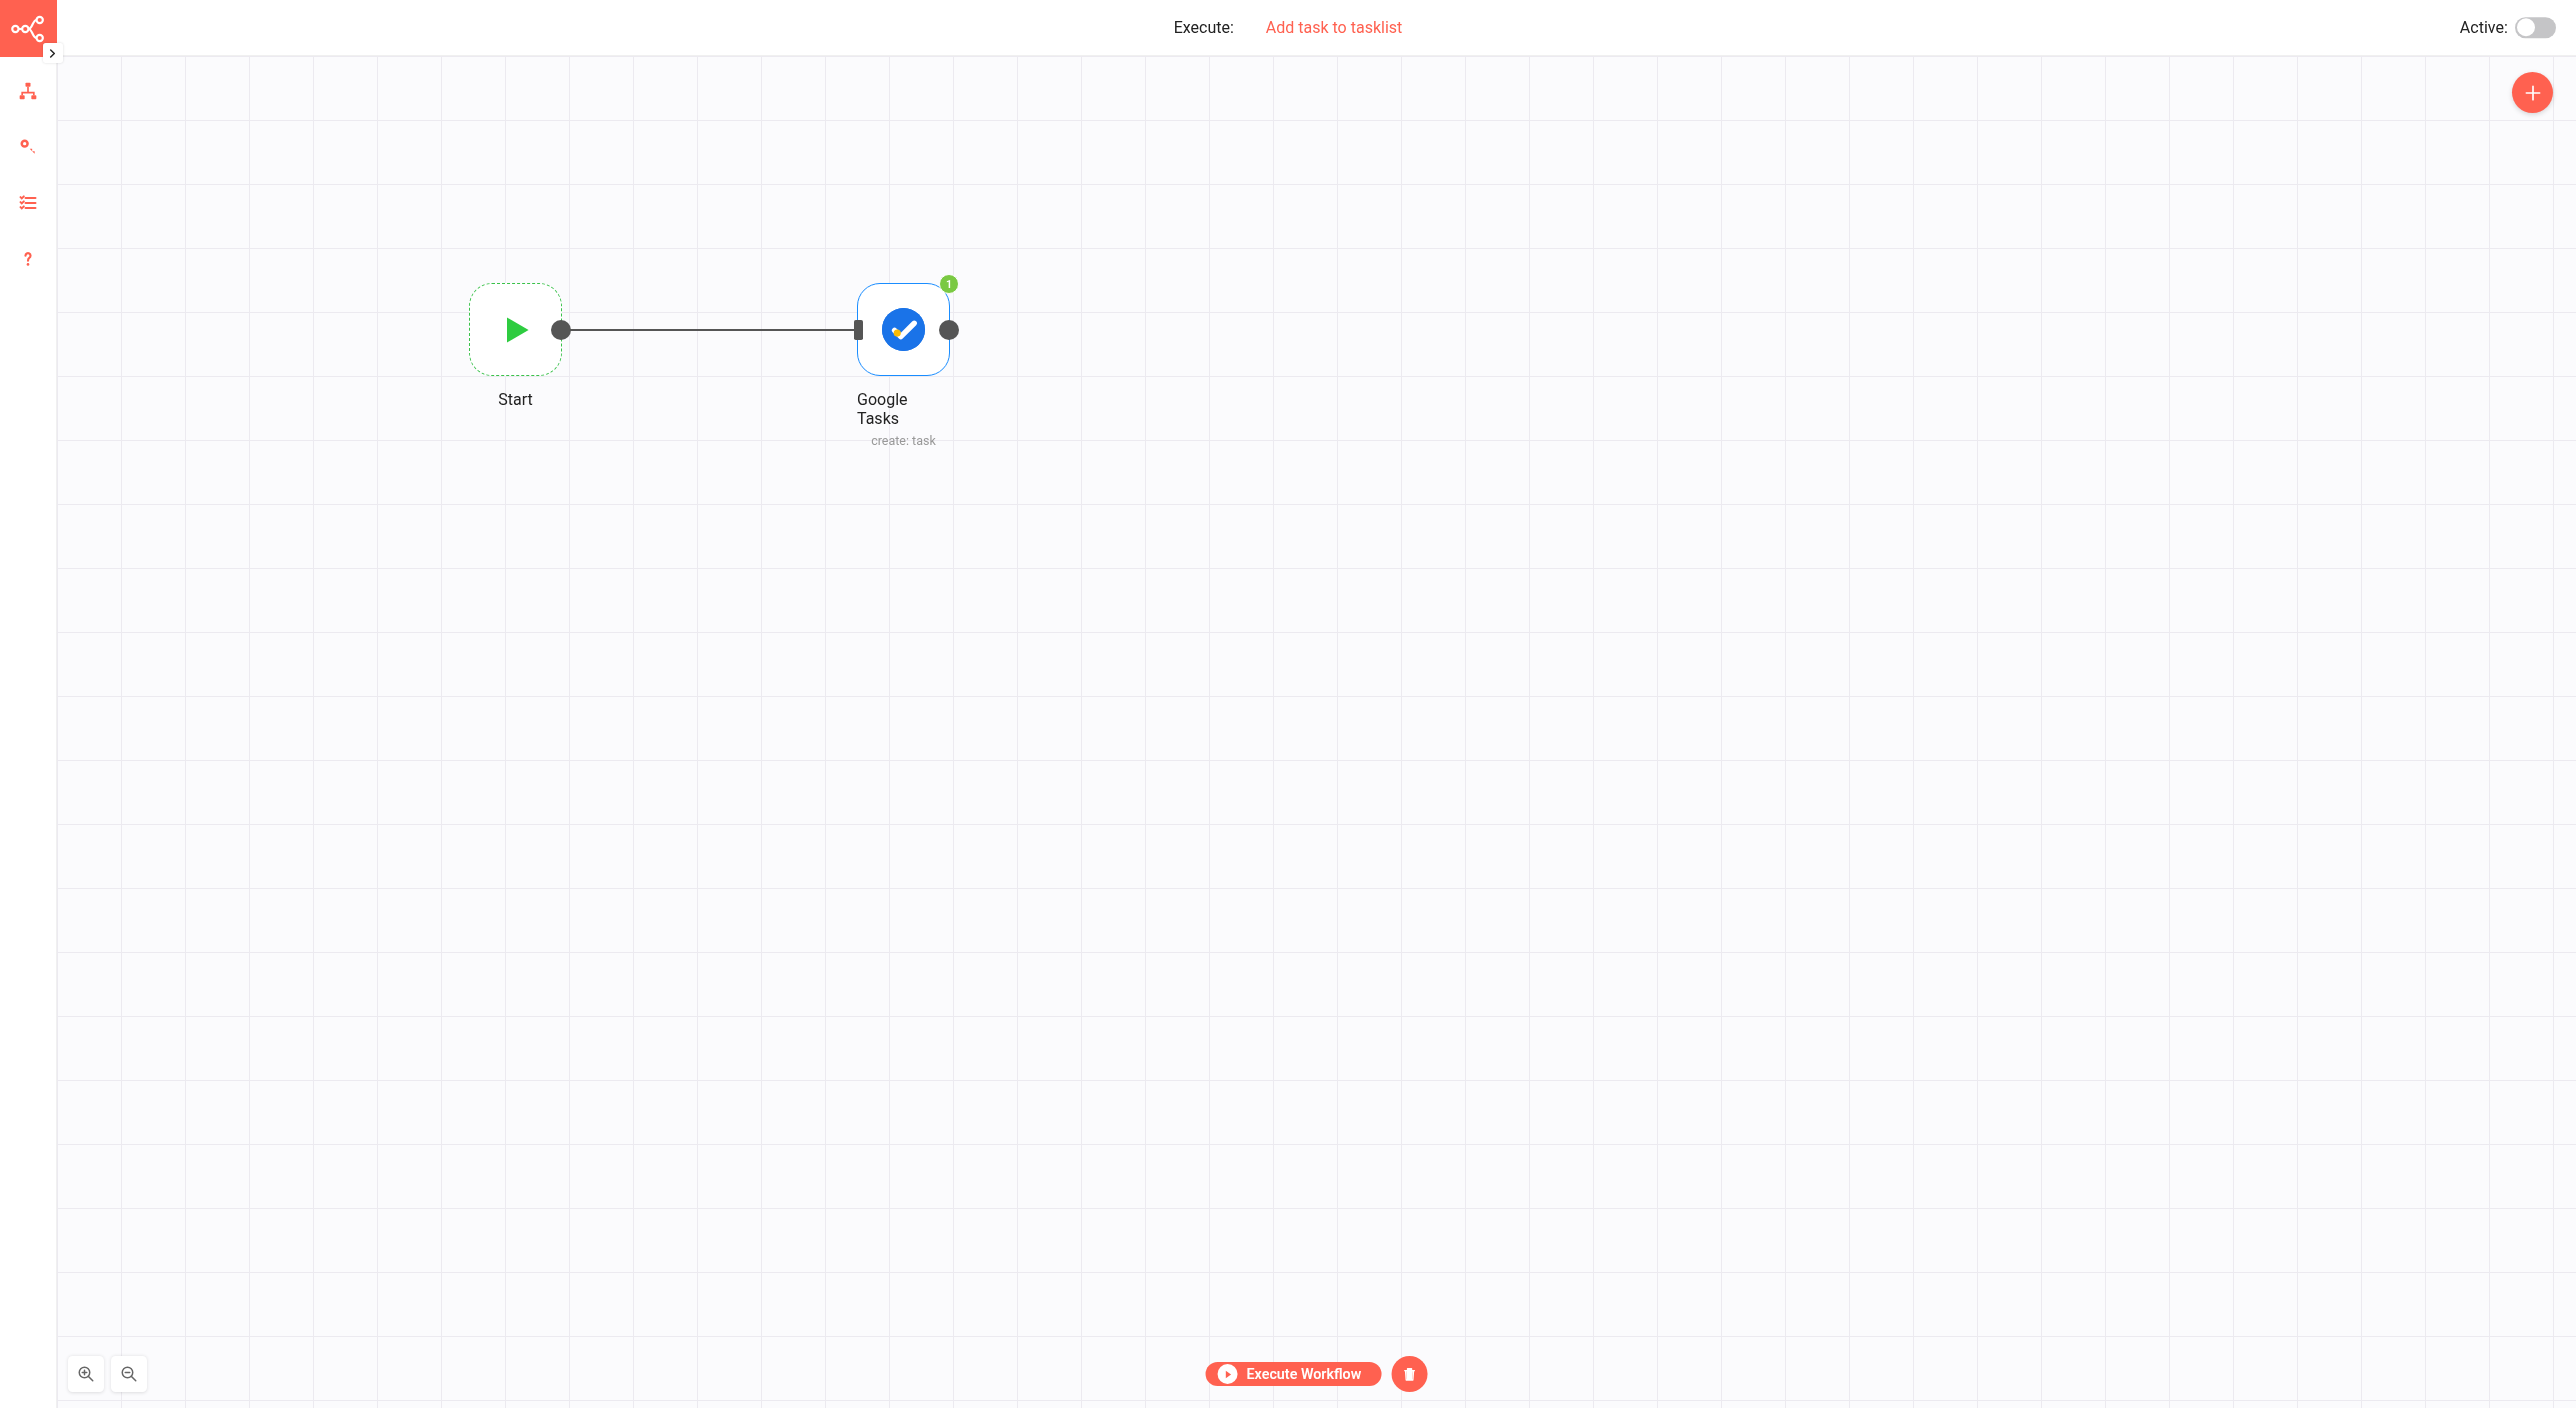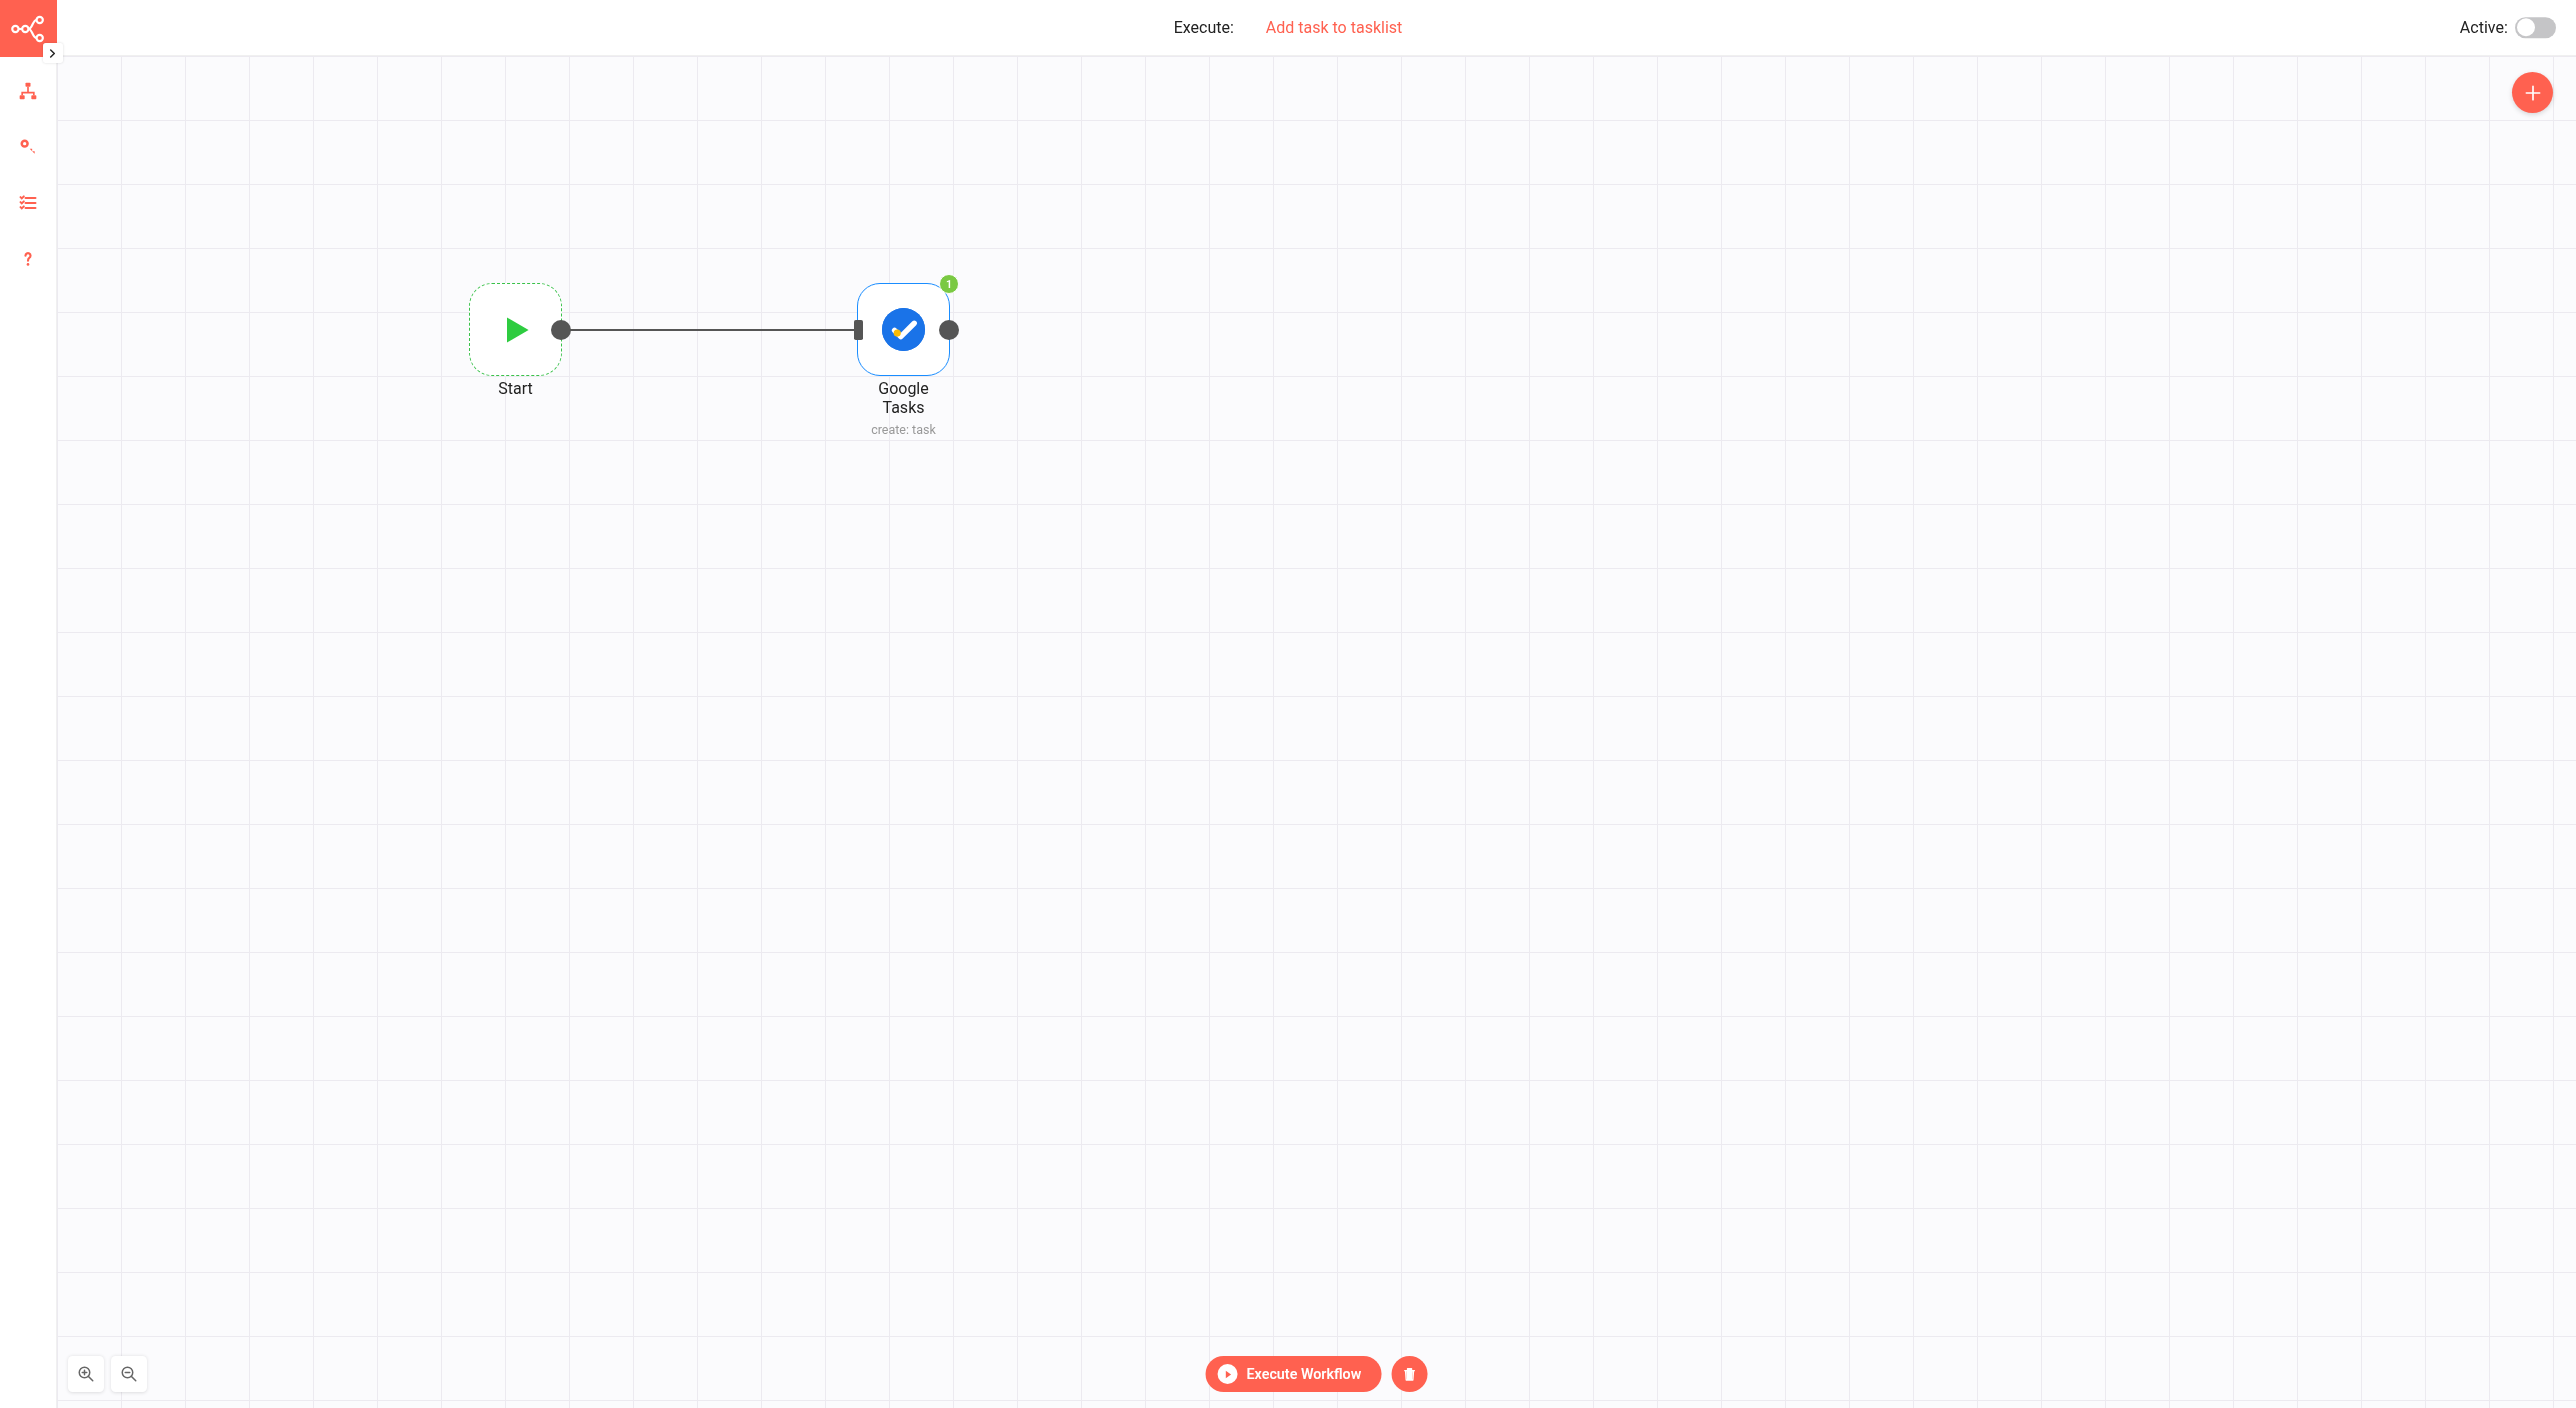--- a/index.html
+++ b/index.html
@@ -119,21 +119,21 @@
     width: 93px; height: 93px;
     border-radius: 23px;
     background: #fff;
     display: flex;
     align-items: center;
     justify-content: center;
     position: relative;
   }
   .node-start .node-box { border: 1.8px dashed #3ac24a; }
   .node-selected .node-box { border: 1.8px solid #1a8dff; }
-  .node-label { margin-top: 3px; font-size: 16px; color: #222; text-align: center; }
+  .node-label { margin-top: 14px; font-size: 16px; color: #222; }
   .node-sub   { margin-top: 5px; font-size: 12.5px; color: #999; text-align: center; }
 
   .port-out, .port-in-rect, .port-out2 {
     position: absolute;
     top: 50%;
     transform: translateY(-50%);
   }
   .port-out {
     right: -10px;
     width: 20px; height: 20px;
@@ -224,21 +224,21 @@
   .bottom-actions {
     position: absolute;
     bottom: 16px;
     left: 50%;
     transform: translateX(-50%);
     display: flex;
     align-items: center;
     gap: 10.7px;
   }
   .exec-btn {
-    height: 36px;
+    height: 24px;
     padding: 0 20px 0 12.5px;
     border-radius: 18px;
     background: #ff6150;
     color: #fff;
     font-size: 14.3px;
     font-weight: 600;
     display: flex;
     align-items: center;
     gap: 9px;
     cursor: pointer;

